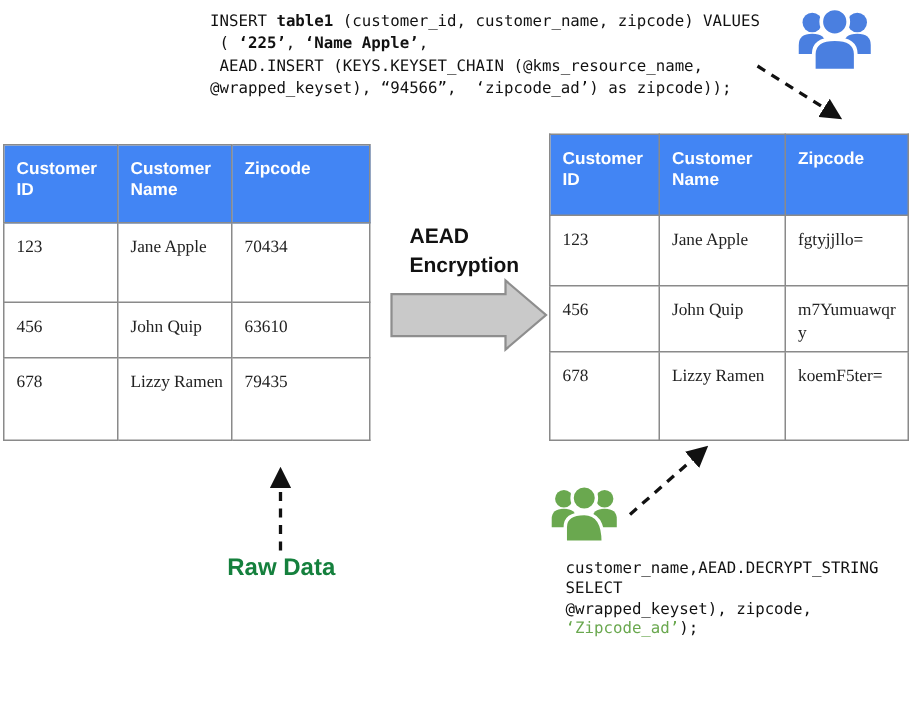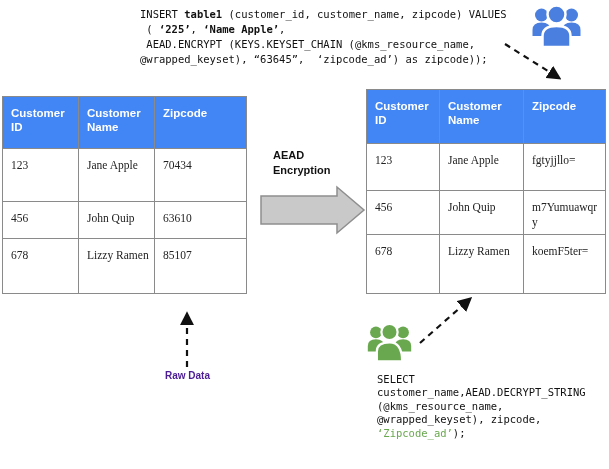--- a/index.html
+++ b/index.html
@@ -26,41 +26,41 @@
   #left-table tbody tr:nth-child(1){height:53px;}
   #left-table tbody tr:nth-child(2){height:37px;}
   #left-table tbody tr:nth-child(3){height:55px;}
   #right-table{left:366px;top:89px;width:239px;}
   #right-table thead tr{height:54px;}
   #right-table tbody tr:nth-child(1){height:47px;}
   #right-table tbody tr:nth-child(2){height:44px;}
   #right-table tbody tr:nth-child(3){height:59px;}
 
   
-  #aead-label{position:absolute;left:273px;top:148px;font-size:11px;font-weight:bold;
+  #aead-label{position:absolute;left:273px;top:148px;font-size:14px;font-weight:bold;
               line-height:1.35;white-space:pre-line;color:#111;}
   #raw-data-label{position:absolute;left:140px;top:370px;width:95px;text-align:center;
-              font-size:10px;font-weight:bold;color:#4c1d95;}
+              font-size:16px;font-weight:bold;color:#15803d;}
 
   
   #overlay{position:absolute;left:0;top:0;width:609px;height:469px;pointer-events:none;}
   .people-icon{position:absolute;}
   #people-blue{left:528px;top:2px;width:57px;height:46px;}
   #people-green{left:366px;top:318px;width:47px;height:47px;}
 </style>
 </head>
 <body>
 
 <div id="stage">
 
   <div id="insert-sql" class="code">
     <div class="line"><span>INSERT </span><span class="b">table1</span><span> (customer_id, customer_name, zipcode) VALUES</span></div>
     <div class="line"><span> ( </span><span class="b">‘225’</span><span>, </span><span class="b">‘Name Apple’</span><span>,</span></div>
-    <div class="line"><span> AEAD.ENCRYPT (KEYS.KEYSET_CHAIN (@kms_resource_name,</span></div>
-    <div class="line"><span>@wrapped_keyset), “63645”,  ‘zipcode_ad’) as zipcode));</span></div>
+    <div class="line"><span> AEAD.INSERT (KEYS.KEYSET_CHAIN (@kms_resource_name,</span></div>
+    <div class="line"><span>@wrapped_keyset), “94566”,  ‘zipcode_ad’) as zipcode));</span></div>
   </div>
 
   <svg id="people-blue" class="people-icon" viewBox="0 0 52 46">
     <g fill="#4a7fe0">
       <circle cx="11" cy="13" r="6.5"></circle>
       <path d="M2,34 L2,28 Q2,20.5 11,20.5 Q20,20.5 20,28 L20,34 Z"></path>
       <circle cx="41" cy="13" r="6.5"></circle>
       <path d="M32,34 L32,28 Q32,20.5 41,20.5 Q50,20.5 50,28 L50,34 Z"></path>
       <circle cx="26" cy="12.5" r="9" stroke="#ffffff" stroke-width="2.5"></circle>
       <path d="M12,45 L12,34 Q12,24 26,24 Q40,24 40,34 L40,45 Z" stroke="#ffffff" stroke-width="2.5"></path>
@@ -98,21 +98,21 @@
         <td>70434</td>
       </tr>
       <tr>
         <td>456</td>
         <td>John Quip</td>
         <td>63610</td>
       </tr>
       <tr>
         <td>678</td>
         <td>Lizzy Ramen</td>
-        <td>85107</td>
+        <td>79435</td>
       </tr>
     </tbody>
   </table>
 
   <table id="right-table" class="dtab">
     <colgroup>
         <col style="width:73px">
         <col style="width:84px">
         <col style="width:82px">
       </colgroup>
@@ -141,23 +141,22 @@
       </tr>
     </tbody>
   </table>
 
   <div id="aead-label">AEAD
 Encryption</div>
 
   <div id="raw-data-label">Raw Data</div>
 
   <div id="select-sql" class="code">
+    <div class="line"><span>customer_name,AEAD.DECRYPT_STRING</span></div>
     <div class="line"><span>SELECT</span></div>
-    <div class="line"><span>customer_name,AEAD.DECRYPT_STRING</span></div>
-    <div class="line"><span>(@kms_resource_name,</span></div>
     <div class="line"><span>@wrapped_keyset), zipcode,</span></div>
     <div class="line"><span class="green-code">‘Zipcode_ad’</span><span>);</span></div>
   </div>
 
   <svg id="overlay" viewBox="0 0 609 469">
     <defs>
       <marker id="arrhead" viewBox="0 0 10 10" refX="8" refY="5" markerWidth="6.5" markerHeight="6.5" orient="auto">
         <path d="M0,0 L10,5 L0,10 Z" fill="#111111"></path>
       </marker>
     </defs>

